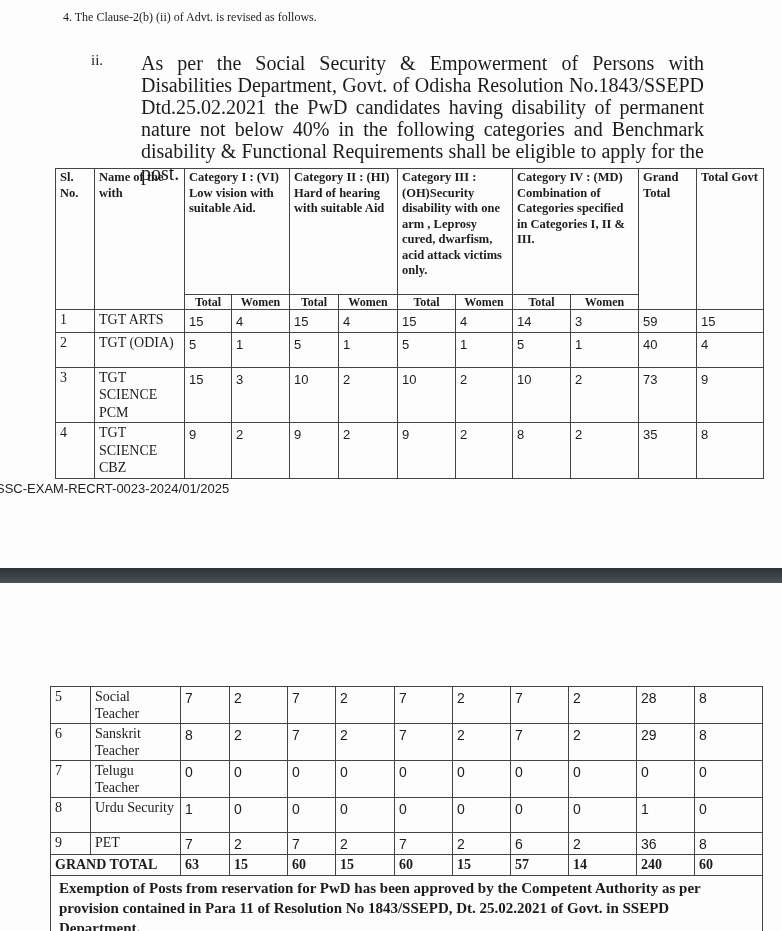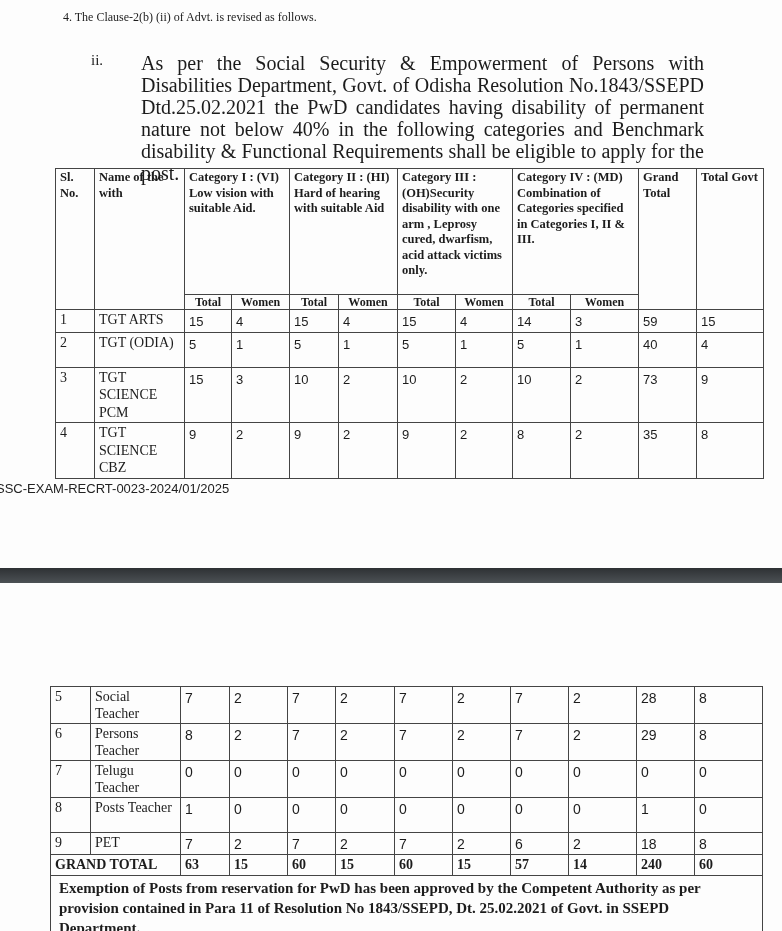--- a/index.html
+++ b/index.html
@@ -157,21 +157,21 @@
         <td class="num">2</td>
         <td class="num">7</td>
         <td class="num">2</td>
         <td class="num">7</td>
         <td class="num">2</td>
         <td class="num">28</td>
         <td class="num">8</td>
       </tr>
       <tr class="data" style="height: 35px;">
         <td>6</td>
-        <td>Persons Teacher</td>
+        <td>Sanskrit Teacher</td>
         <td class="num">8</td>
         <td class="num">2</td>
         <td class="num">7</td>
         <td class="num">2</td>
         <td class="num">7</td>
         <td class="num">2</td>
         <td class="num">7</td>
         <td class="num">2</td>
         <td class="num">29</td>
         <td class="num">8</td>
@@ -185,21 +185,21 @@
         <td class="num">0</td>
         <td class="num">0</td>
         <td class="num">0</td>
         <td class="num">0</td>
         <td class="num">0</td>
         <td class="num">0</td>
         <td class="num">0</td>
       </tr>
       <tr class="data" style="height: 35px;">
         <td>8</td>
-        <td>Posts Teacher</td>
+        <td>Urdu Security</td>
         <td class="num">1</td>
         <td class="num">0</td>
         <td class="num">0</td>
         <td class="num">0</td>
         <td class="num">0</td>
         <td class="num">0</td>
         <td class="num">0</td>
         <td class="num">0</td>
         <td class="num">1</td>
         <td class="num">0</td>
@@ -208,21 +208,21 @@
         <td>9</td>
         <td>PET</td>
         <td class="num">7</td>
         <td class="num">2</td>
         <td class="num">7</td>
         <td class="num">2</td>
         <td class="num">7</td>
         <td class="num">2</td>
         <td class="num">6</td>
         <td class="num">2</td>
-        <td class="num">18</td>
+        <td class="num">36</td>
         <td class="num">8</td>
       </tr>
     </tbody>
   <tbody>
       <tr class="grand" style="height:20px">
     <td colspan="2">GRAND TOTAL</td>
     <td>63</td>
     <td>15</td>
     <td>60</td>
     <td>15</td>

